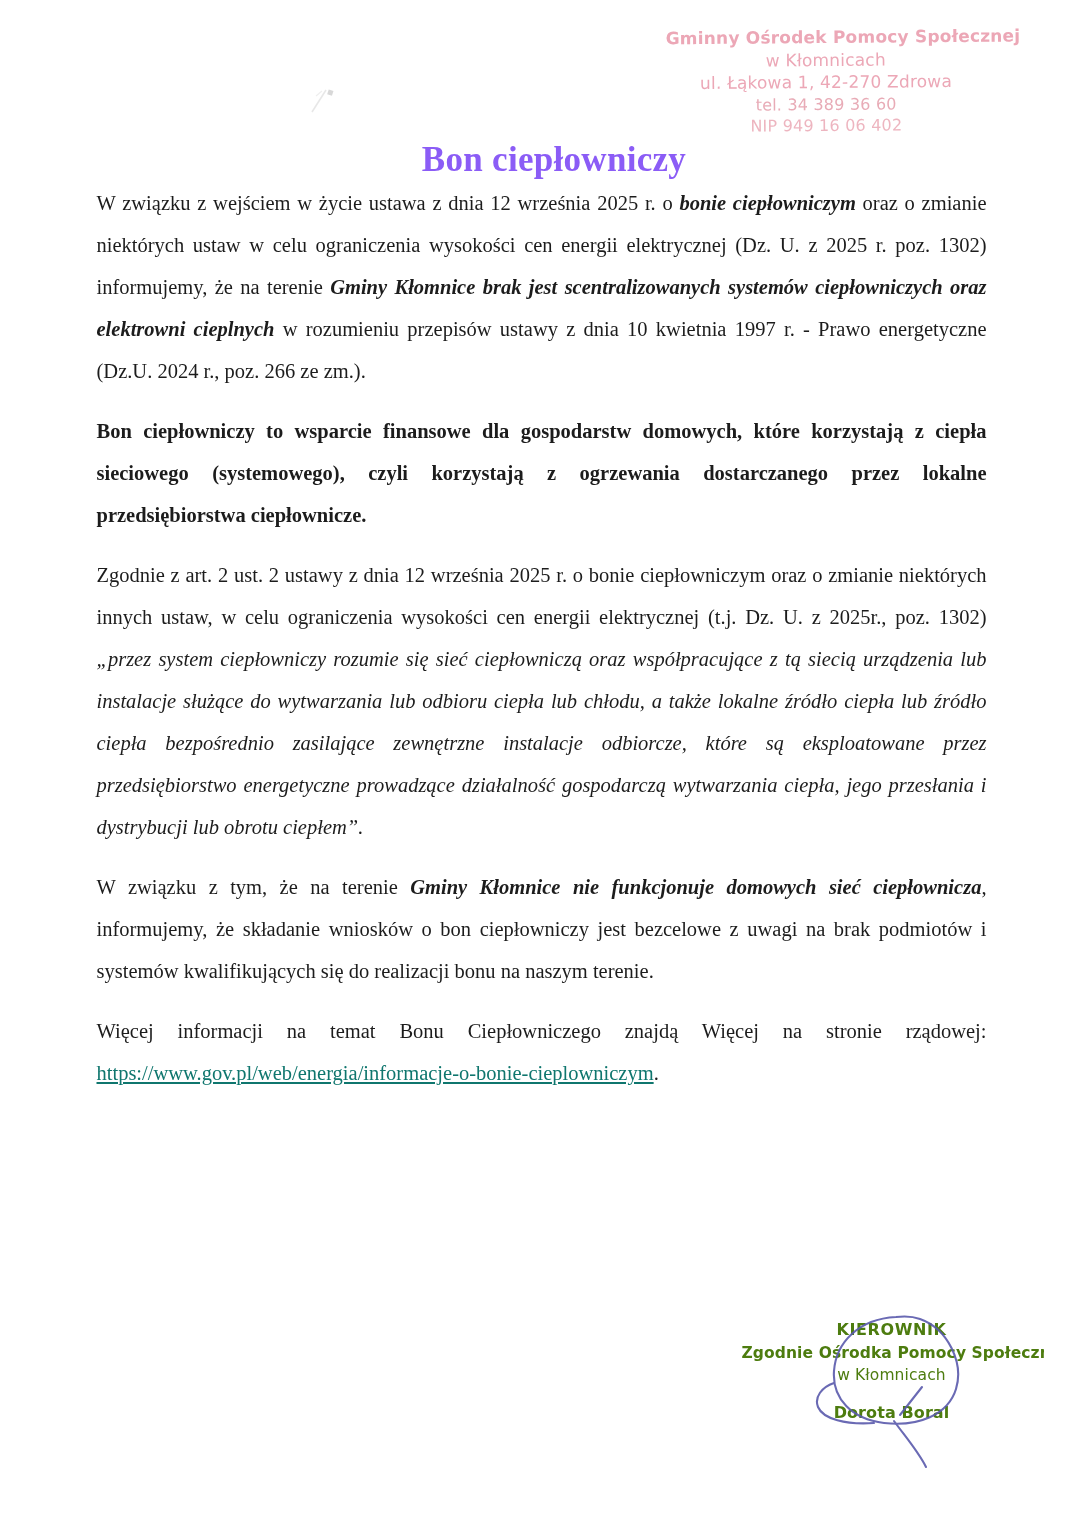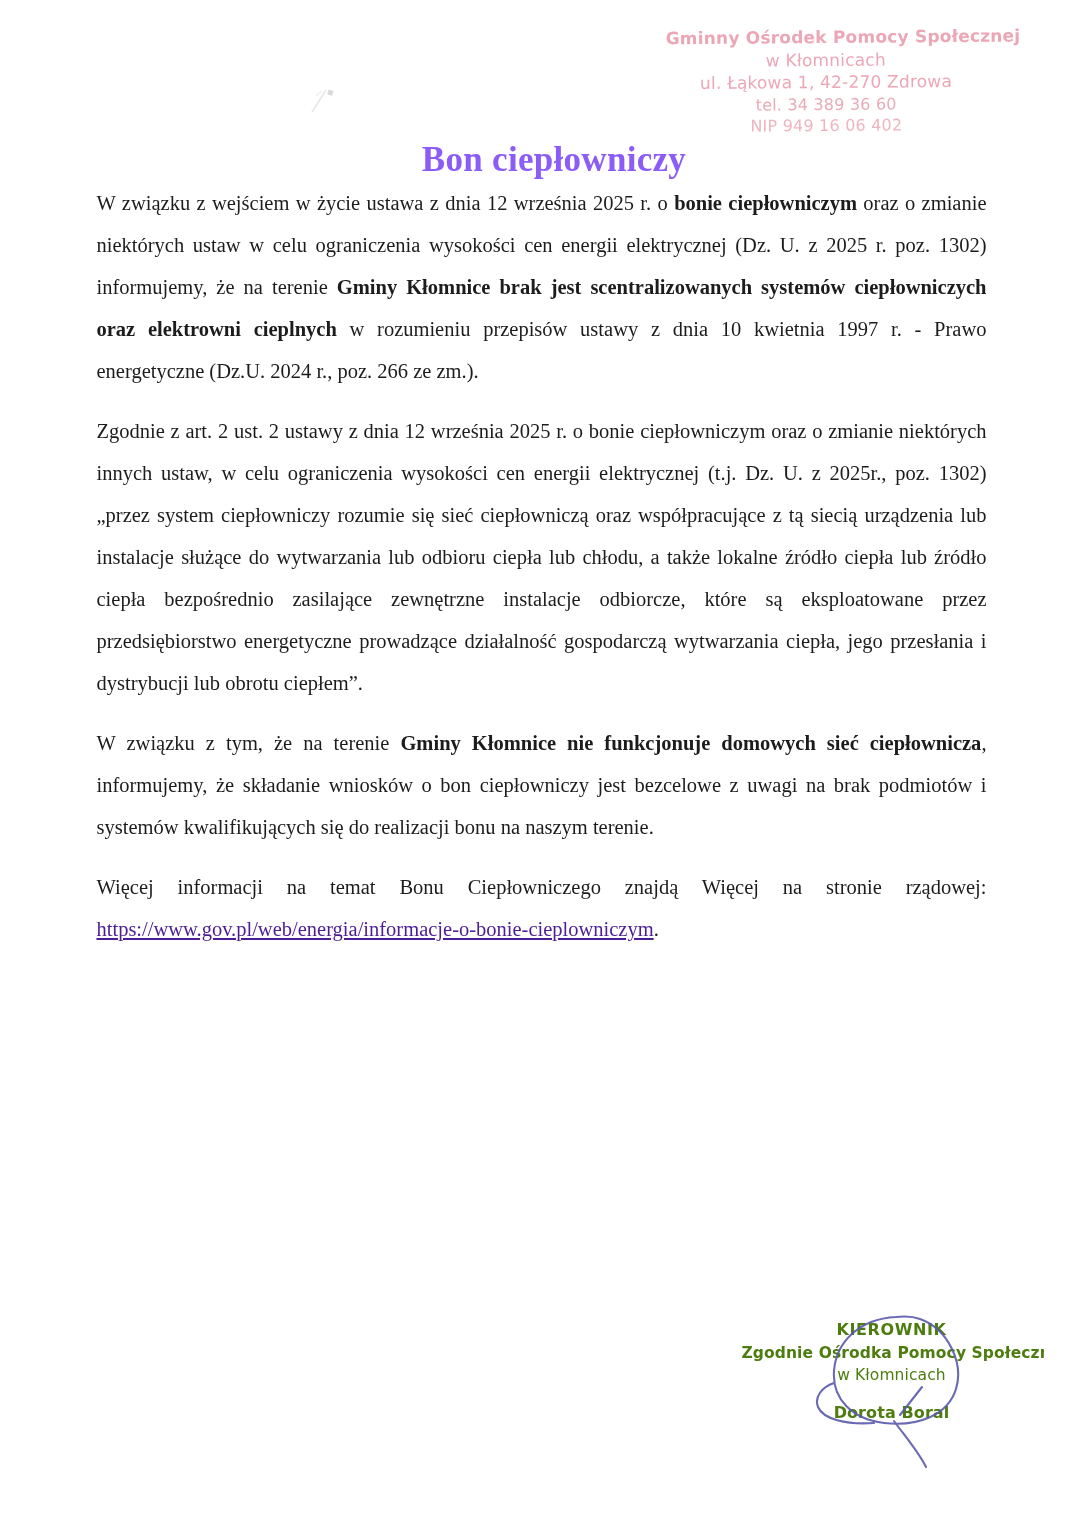--- a/index.html
+++ b/index.html
@@ -77,27 +77,27 @@
   }
   p.para {
     margin: 0 0 18px 0;
     font-size: 20.5px;
     line-height: 42px;
     text-align: justify;
     text-justify: inter-word;
     color: #1c1c1c;
   }
   p.para:last-child { margin-bottom: 0; }
-  .b { font-weight: bold; }
-  .i { }
+  .b { font-weight: bold; font-style: italic; }
+  .i { font-style: italic; }
   .para-bold { font-weight: bold; }
   .para-gap-lg { margin-bottom: 20px; }
   .link {
     text-decoration: underline;
-    color: #4c1d95;
+    color: #0f766e;
   }
 
   
   .sign-area {
     position: absolute;
     left: 720px;
     top: 1295px;
     width: 330px;
     height: 180px;
   }
@@ -162,20 +162,21 @@
     <rect x="20" y="6" width="5" height="5" fill="#8a8a8a" transform="rotate(18 22 8)"></rect>
     <path d="M8 12 L14 7" stroke="#cccccc" stroke-width="1.2" fill="none"></path>
   </svg>
 
   <h1 class="doc-title">Bon ciepłowniczy</h1>
 
   <div class="body-block">
 
     <p class="para"><span>W związku z wejściem w życie ustawa z dnia 12 września 2025 r. o </span><span class="b">bonie ciepłowniczym</span><span> oraz o zmianie niektórych ustaw w celu ograniczenia wysokości cen energii elektrycznej (Dz. U. z 2025 r. poz. 1302) informujemy, że na terenie </span><span class="b">Gminy Kłomnice brak jest scentralizowanych systemów ciepłowniczych oraz elektrowni cieplnych</span><span> w rozumieniu przepisów ustawy z dnia 10 kwietnia 1997 r. - Prawo energetyczne (Dz.U. 2024 r., poz. 266 ze zm.).</span></p>
 
+    <p class="para para-bold para-gap-lg">Bon ciepłowniczy to wsparcie finansowe dla gospodarstw domowych, które korzystają z ciepła sieciowego (systemowego), czyli korzystają z ogrzewania dostarczanego przez lokalne przedsiębiorstwa ciepłownicze.</p>
 
     <p class="para"><span>Zgodnie z art. 2 ust. 2 ustawy z dnia 12 września 2025 r. o bonie ciepłowniczym oraz o zmianie niektórych innych ustaw, w celu ograniczenia wysokości cen energii elektrycznej (t.j. Dz. U. z 2025r., poz. 1302) </span><span class="i">„przez system ciepłowniczy rozumie się sieć ciepłowniczą oraz współpracujące z tą siecią urządzenia lub instalacje służące do wytwarzania lub odbioru ciepła lub chłodu, a także lokalne źródło ciepła lub źródło ciepła bezpośrednio zasilające zewnętrzne instalacje odbiorcze, które są eksploatowane przez przedsiębiorstwo energetyczne prowadzące działalność gospodarczą wytwarzania ciepła, jego przesłania i dystrybucji lub obrotu ciepłem”.</span></p>
 
 
     <p class="para"><span>W związku z tym, że na terenie </span><span class="b">Gminy Kłomnice nie funkcjonuje domowych sieć ciepłownicza</span><span>, informujemy, że składanie wniosków o bon ciepłowniczy jest bezcelowe z uwagi na brak podmiotów i systemów kwalifikujących się do realizacji bonu na naszym terenie.</span></p>
 
 
     <p class="para"><span>Więcej informacji na temat Bonu Ciepłowniczego znajdą Więcej na stronie rządowej: </span><a class="link" href="#">https://www.gov.pl/web/energia/informacje-o-bonie-cieplowniczym</a><span>.</span></p>
 
   </div>

